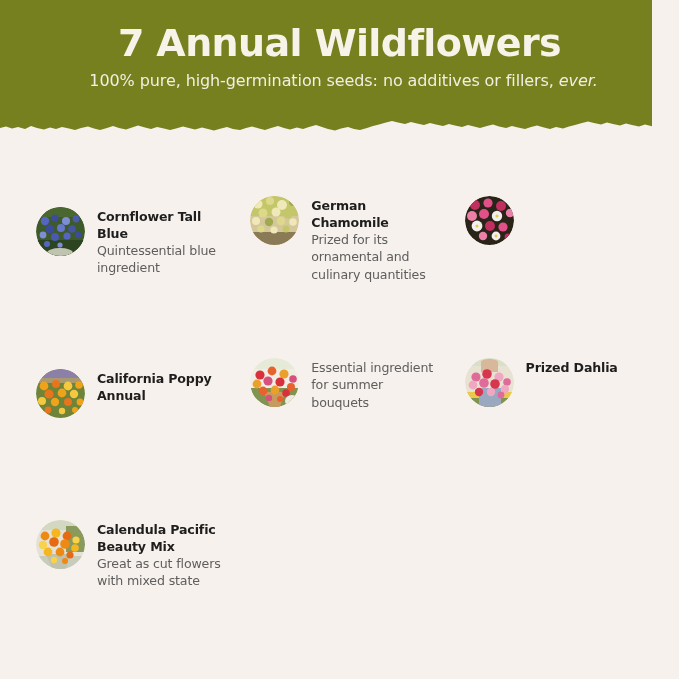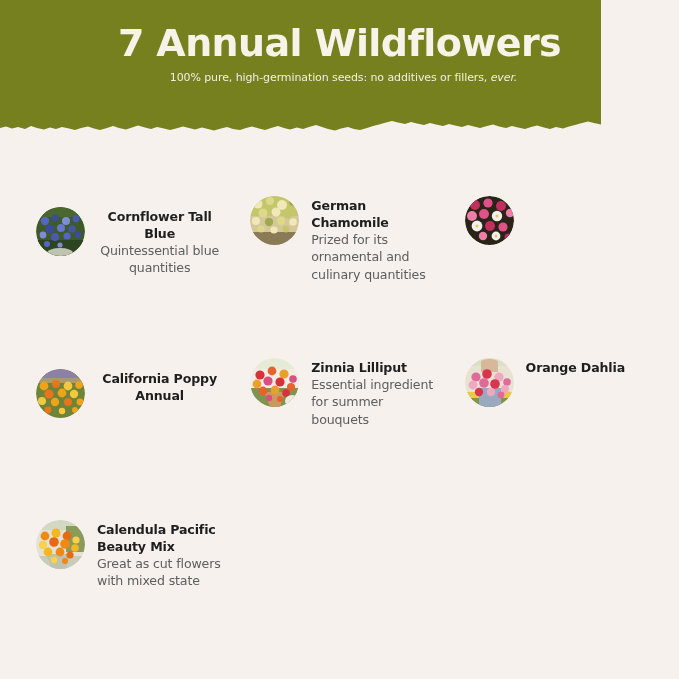--- a/index.html
+++ b/index.html
@@ -6,42 +6,42 @@
   body {
     width:679px; height:679px;
     background:#F6F1EC;
     font-family:"Liberation Sans", sans-serif;
     overflow:hidden;
     position:relative;
   }
 
   
   #header-banner{
-    position:absolute; left:0; top:0; width:601px; height:134px;
+    position:absolute; left:0; top:0; width:652px; height:134px;
     background:#76801F;
     overflow:hidden;
   }
   #header-text-wrap{
     position:absolute; left:0; top:0; width:679px;
     text-align:center;
   }
   #page-title{
     margin:0;
     padding-top:22px;
     font-size:38px;
     font-weight:bold;
     letter-spacing:-0.6px;
     color:#F7F3E8;
     line-height:1.12;
     font-family:"DejaVu Sans", sans-serif;
   }
   #page-subtitle{
     margin:0;
     padding-top:6px;
-    font-size:11px;
+    font-size:16px;
     font-weight:normal;
     color:#F2EEE0;
     letter-spacing:-0.1px;
     font-family:"DejaVu Sans", sans-serif;
     padding-left:8px;
   }
   #page-subtitle .em{ font-style:italic; }
 
   
   #torn-edge{
@@ -89,21 +89,21 @@
     margin:0;
     font-size:12.6px;
     font-weight:normal;
     color:#5E5E5E;
     line-height:1.38;
     letter-spacing:-0.15px;
     font-family:"DejaVu Sans", sans-serif;
   }
 
   
-  .offset-a{ padding-top:11px;text-align:center; }
+  .offset-a{ padding-top:11px; }
   .offset-b{ padding-top:0px; }
 </style>
 </head>
 <body>
 
 <div id="header-banner">
   <div id="header-text-wrap">
     <h1 id="page-title">7 Annual Wildflowers</h1>
     <p id="page-subtitle"><span>100% pure, high-germination seeds: no additives or fillers, </span><span class="em">ever.</span></p>
   </div>
@@ -150,21 +150,21 @@
           <circle cx="31" cy="29" r="3.6" fill="#5566C2"></circle>
           <circle cx="42" cy="28" r="3.2" fill="#3A4C9A"></circle>
           <circle cx="11" cy="37" r="3" fill="#5566C2"></circle>
           <circle cx="24" cy="38" r="2.6" fill="#7E8ED6"></circle>
           <ellipse cx="24" cy="46" rx="13" ry="5" fill="#BFC4B0"></ellipse>
         </g>
       </svg>
     </div>
     <div class="item-text">
       <p class="item-name">Cornflower Tall Blue</p>
-      <p class="item-desc">Quintessential blue quantities</p>
+      <p class="item-desc">Quintessential blue ingredient</p>
     </div>
   </div>
 
   <div class="grid-item offset-b">
     <div class="thumb">
       <svg viewBox="0 0 49 49">
         <defs>
             <clipPath id="c1">
               <circle cx="24.5" cy="24.5" r="24.5"></circle>
             </clipPath>
@@ -285,21 +285,20 @@
           <circle cx="13" cy="33" r="4.4" fill="#E8622E"></circle>
           <circle cx="25" cy="32" r="4.4" fill="#EBA02C"></circle>
           <circle cx="36" cy="35" r="3.8" fill="#D8313C"></circle>
           <circle cx="19" cy="40" r="3.2" fill="#D8507E"></circle>
           <circle cx="30" cy="41" r="3" fill="#E8622E"></circle>
           <ellipse cx="42" cy="43" rx="7" ry="6" fill="#EDEAE2"></ellipse>
         </g>
       </svg>
     </div>
     <div class="item-text">
-      <p class="item-name">Zinnia Lilliput</p>
       <p class="item-desc">Essential ingredient for summer bouquets</p>
     </div>
   </div>
 
   <div class="grid-item offset-b">
     <div class="thumb">
       <svg viewBox="0 0 49 49">
         <defs>
             <clipPath id="c5">
               <circle cx="24.5" cy="24.5" r="24.5"></circle>
@@ -322,21 +321,21 @@
           <circle cx="40" cy="31" r="4" fill="#F0A8C2"></circle>
           <circle cx="14" cy="34" r="4.2" fill="#D8354F"></circle>
           <circle cx="26" cy="34" r="4.2" fill="#F0A8C2"></circle>
           <circle cx="36" cy="37" r="3.4" fill="#E06A9A"></circle>
           <circle cx="4" cy="44" r="3.4" fill="#E8C94A"></circle>
           <circle cx="45" cy="45" r="3" fill="#E8C94A"></circle>
         </g>
       </svg>
     </div>
     <div class="item-text">
-      <p class="item-name">Orange Dahlia</p>
+      <p class="item-name">Prized Dahlia</p>
     </div>
   </div>
 
   <div class="grid-item offset-b">
     <div class="thumb">
       <svg viewBox="0 0 49 49">
         <defs>
             <clipPath id="c6">
               <circle cx="24.5" cy="24.5" r="24.5"></circle>
             </clipPath>

